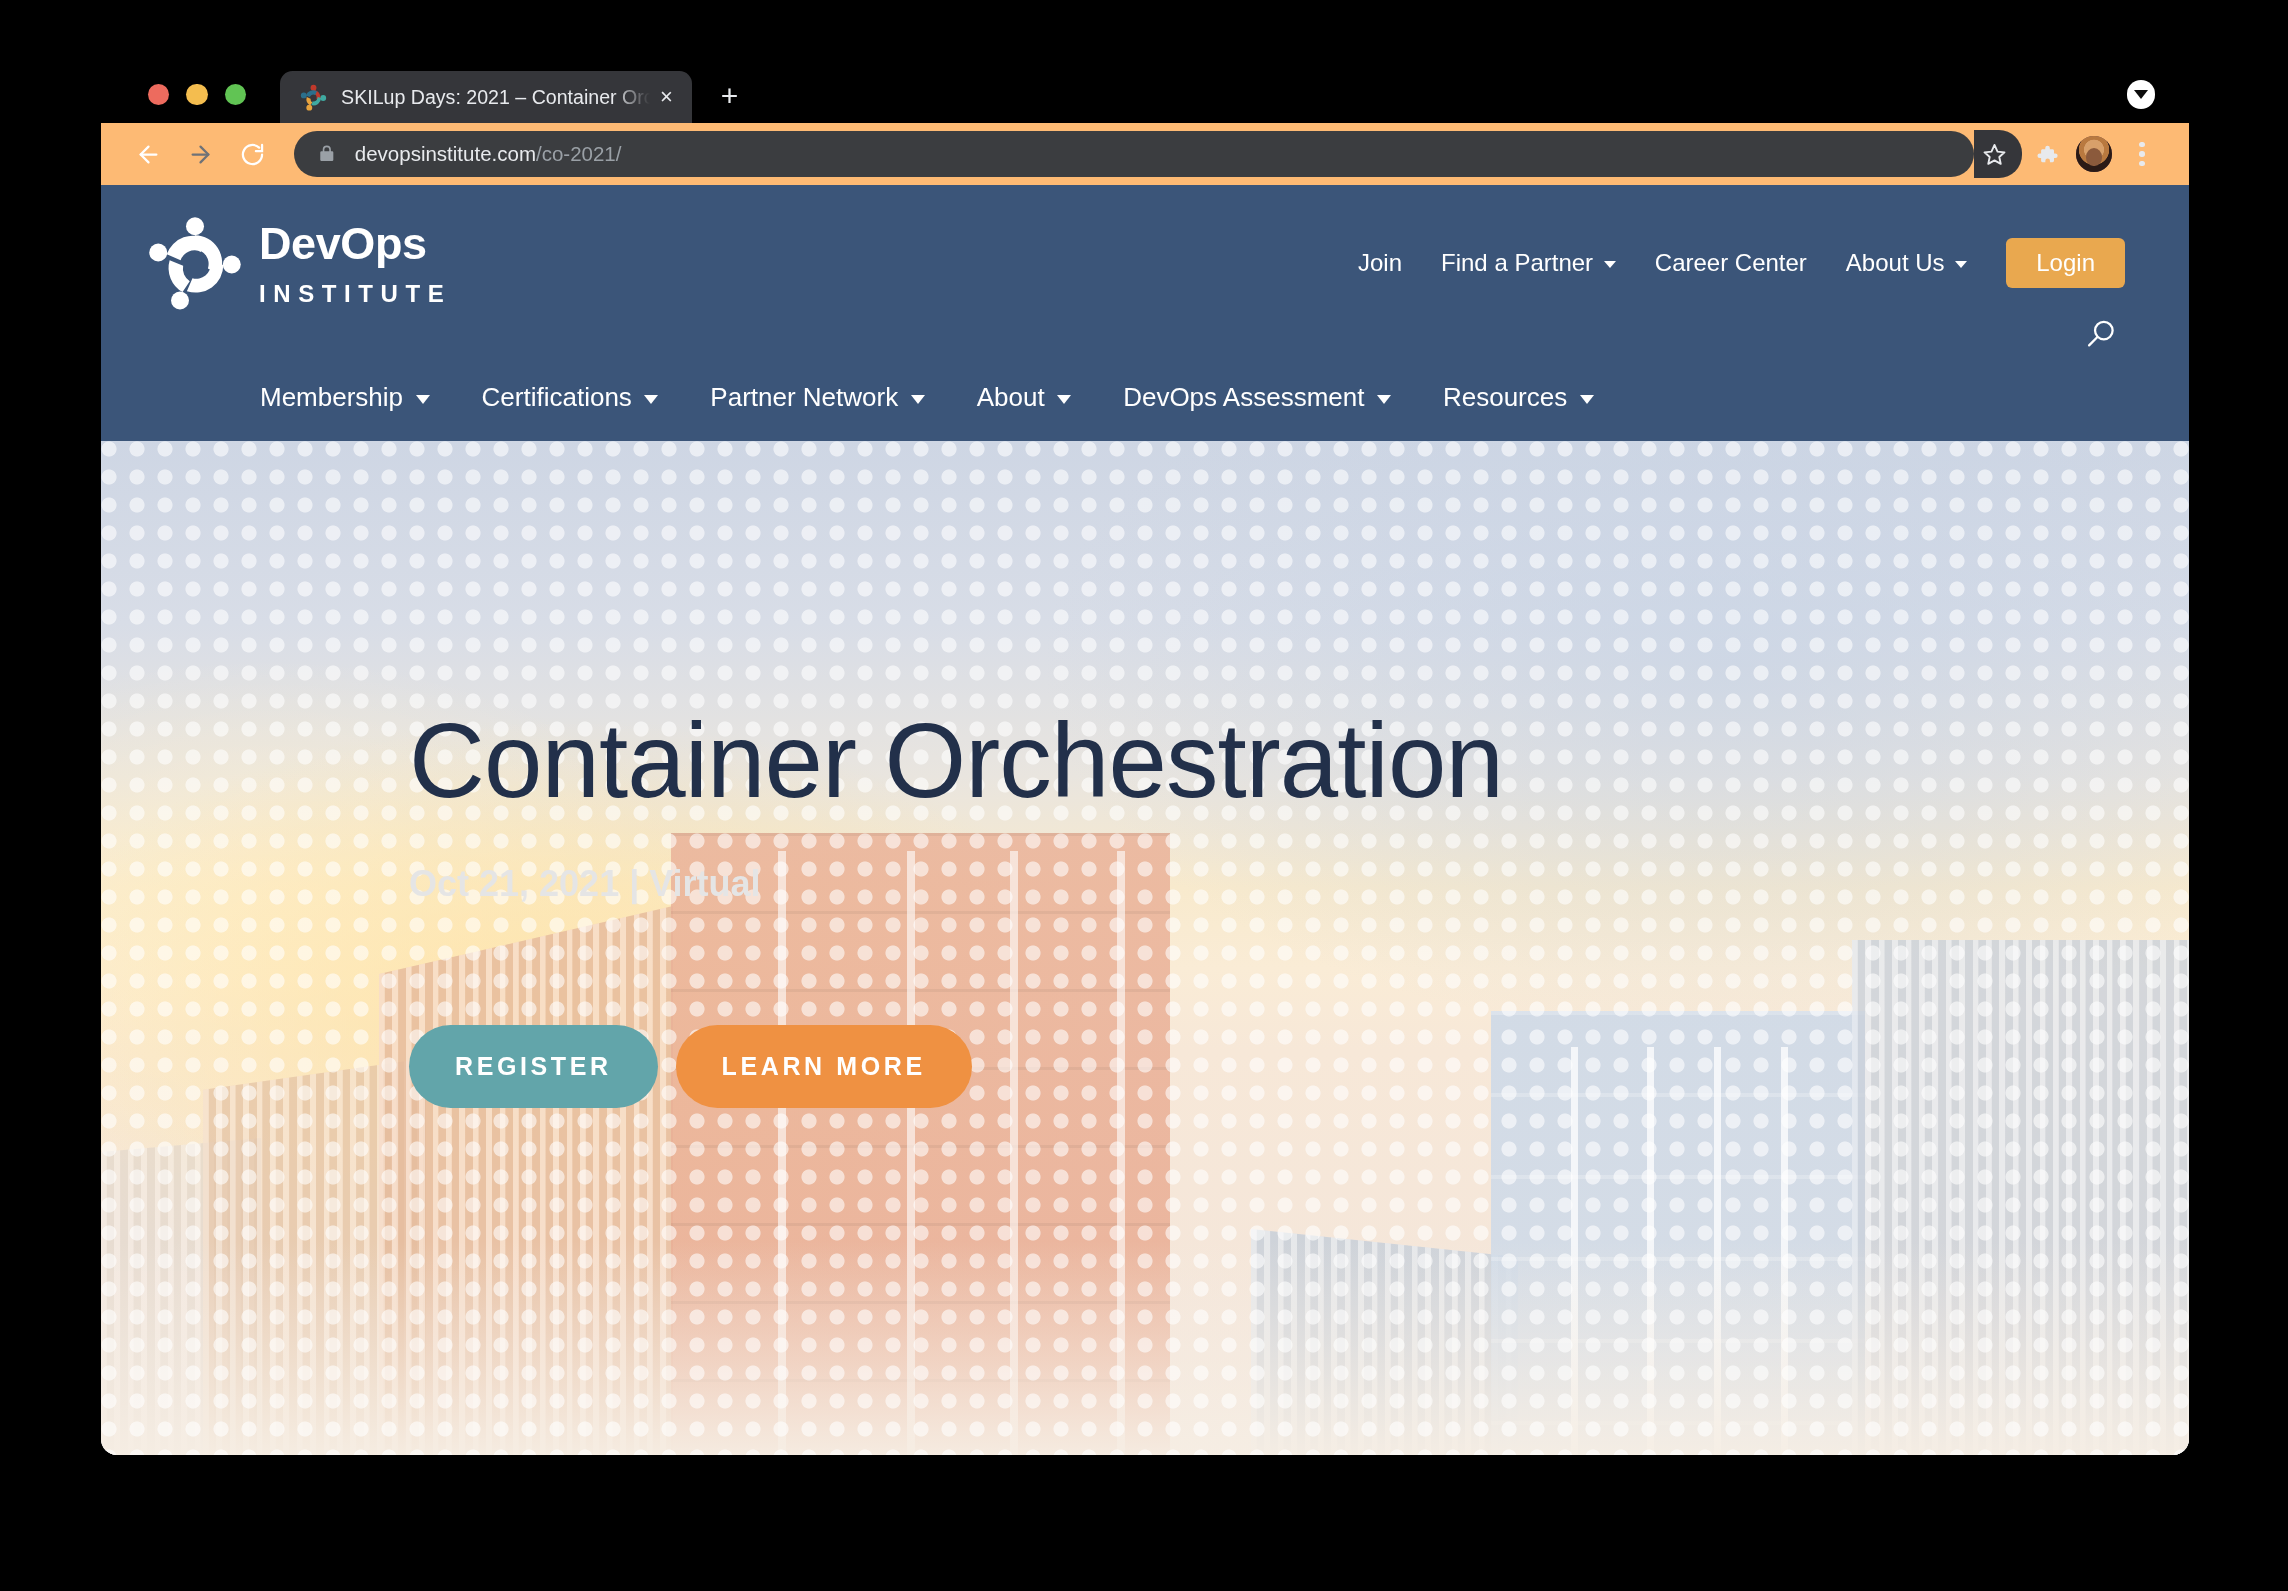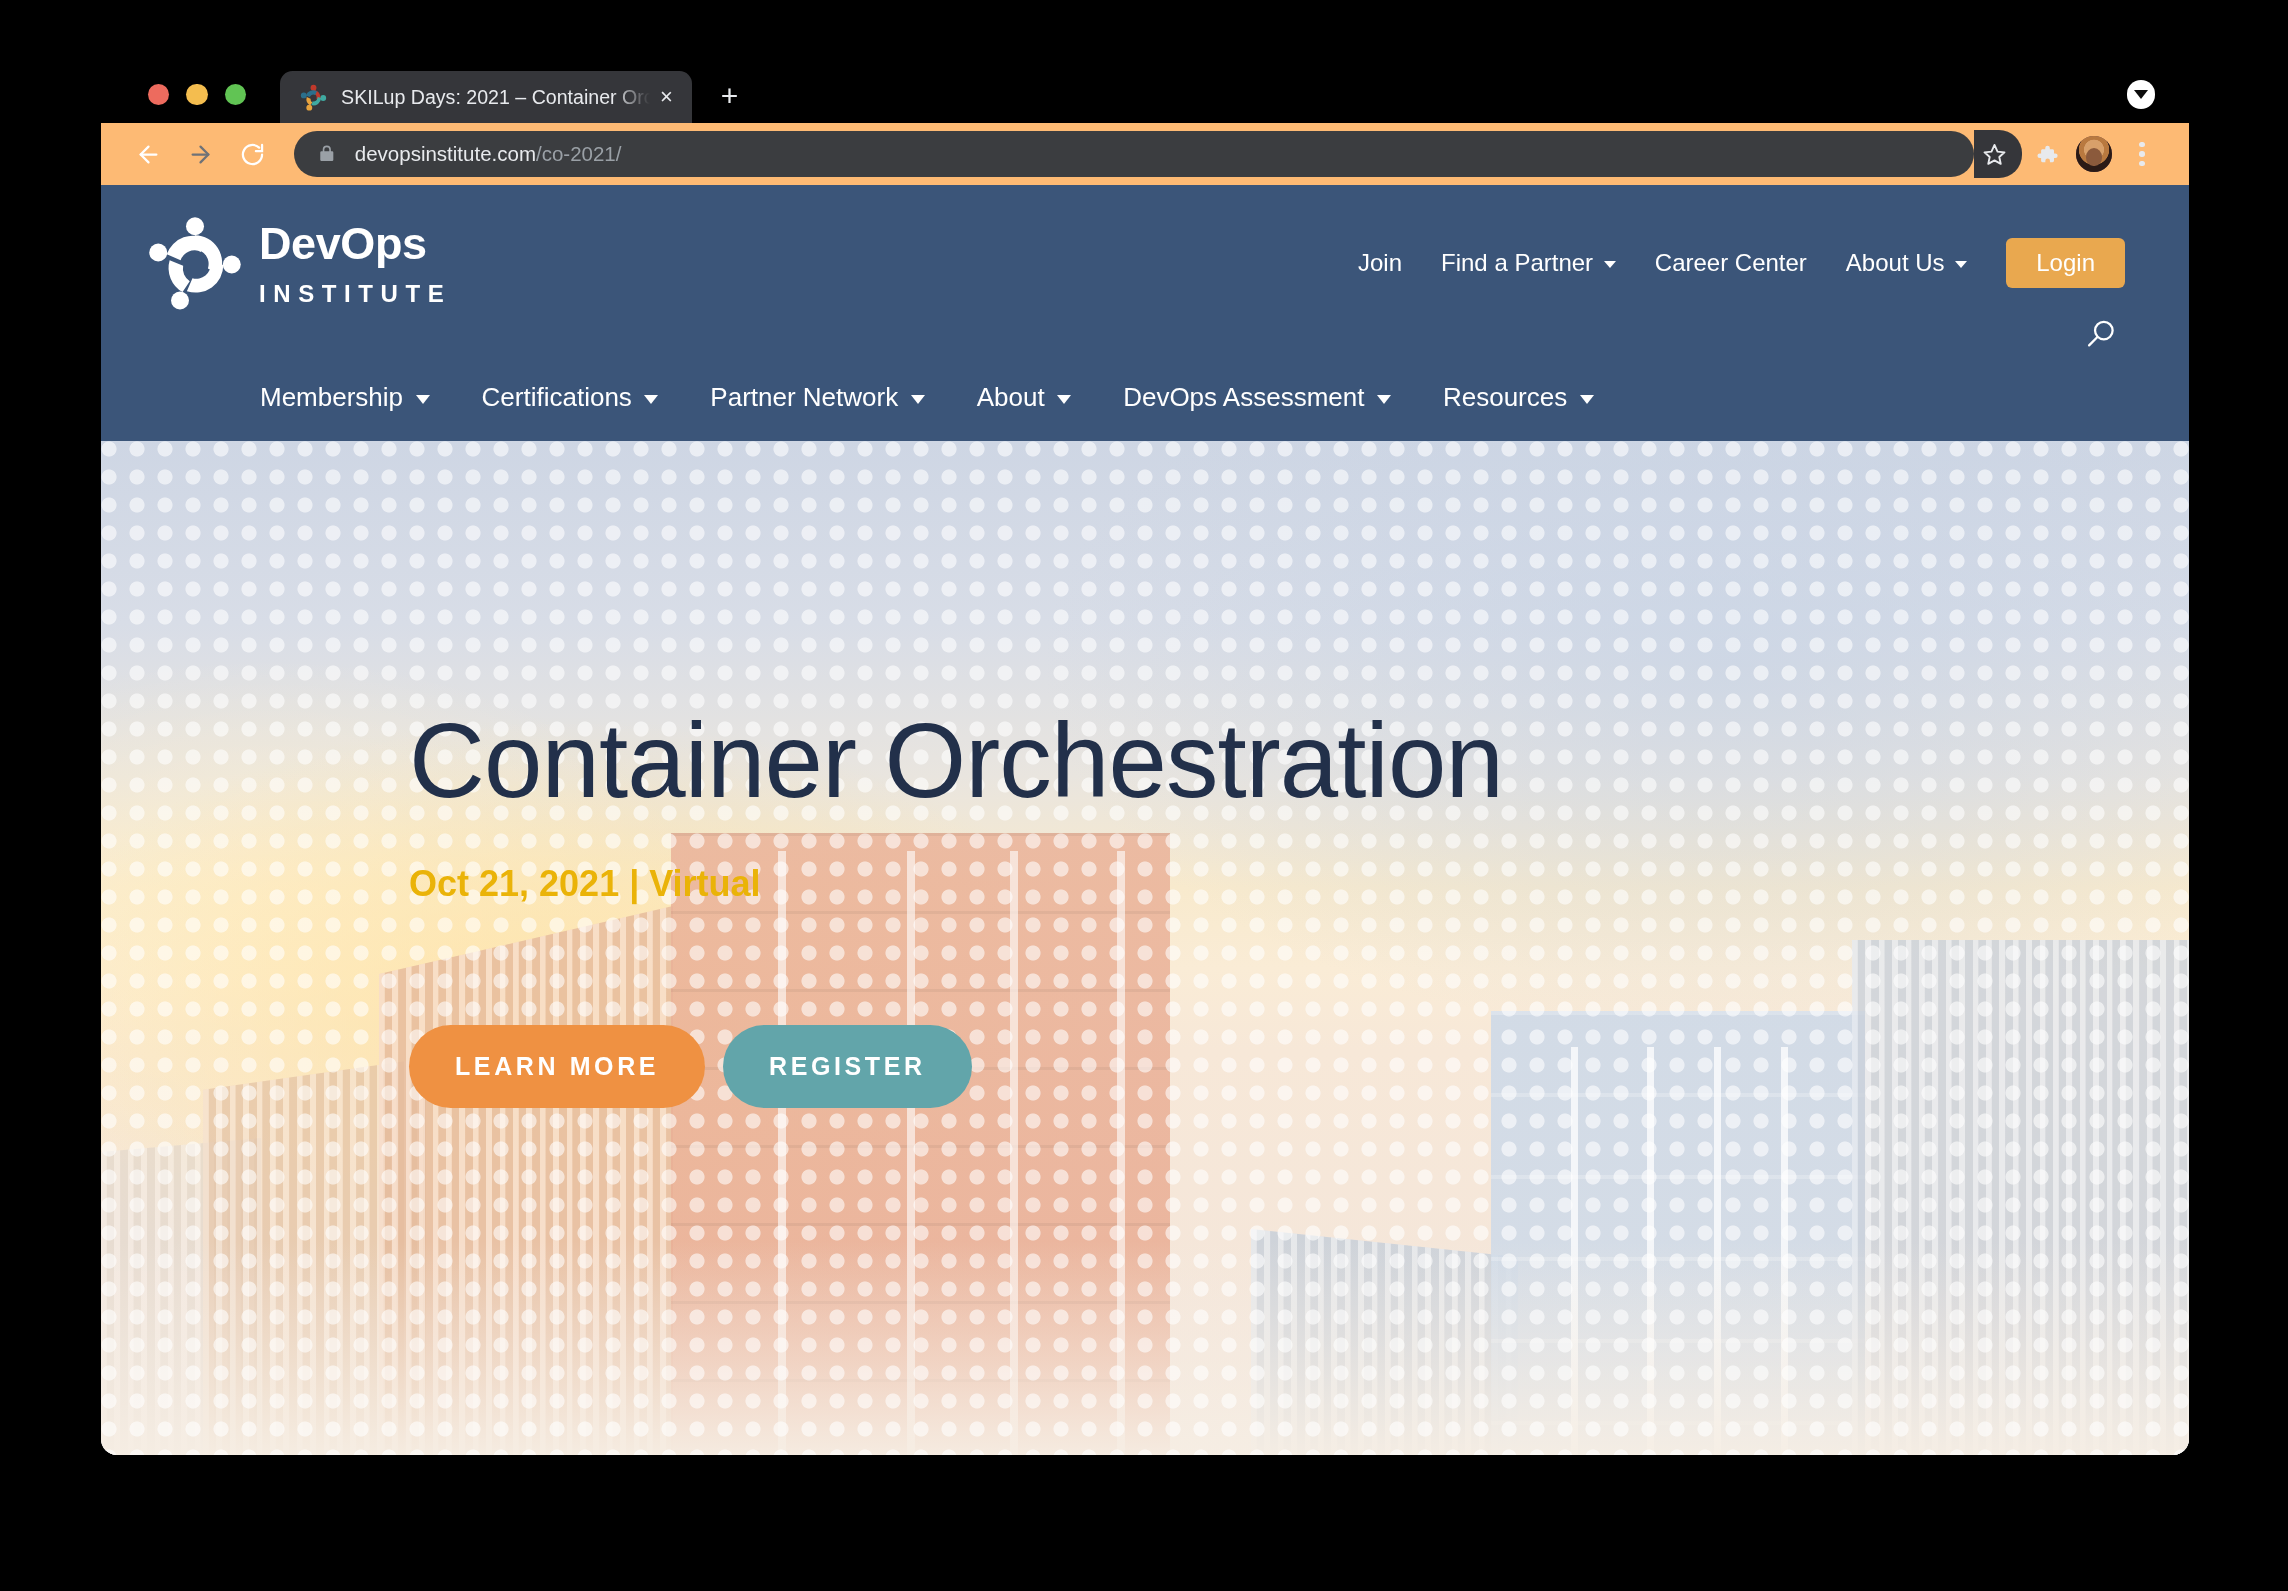--- a/index.html
+++ b/index.html
@@ -283,21 +283,21 @@
     font-size:105px;
     color:#22304a;
     font-weight:400;
     line-height:1;
     margin-top:267px;
     letter-spacing:-0.9px;
     white-space:nowrap;
   }
   .hero-date{
     font-size:36px;
-    color:#eab308;
+    color:#e5e5e5;
     font-weight:bold;
     margin-top:50px;
   }
   .hero-btns{
     display:flex; gap:18px; margin-top:120px;
   }
   .btn{
     border:none;
     border-radius:43px;
     color:#fff;
@@ -444,22 +444,22 @@
         <div class="cnt" style="left:0;right:0;bottom:0;width:100%;height:214px;
              background:linear-gradient(180deg, rgba(246,238,228,0), rgba(246,238,228,.95));"></div>
       </div>
 
       <div class="dots"></div>
 
       <div class="hero-content">
         <h1 class="hero-title">Container Orchestration</h1>
         <div class="hero-date">Oct 21, 2021 | Virtual</div>
         <div class="hero-btns">
+          <button class="btn btn-register">REGISTER</button>
           <button class="btn btn-learn">LEARN MORE</button>
-          <button class="btn btn-register">REGISTER</button>
         </div>
       </div>
     </div>
 
     <div class="site-header">
       <div class="header-top">
 
         <div class="logo">
           <span>
             <svg width="96" height="96" viewBox="0 0 64 64" fill="#ffffff">

